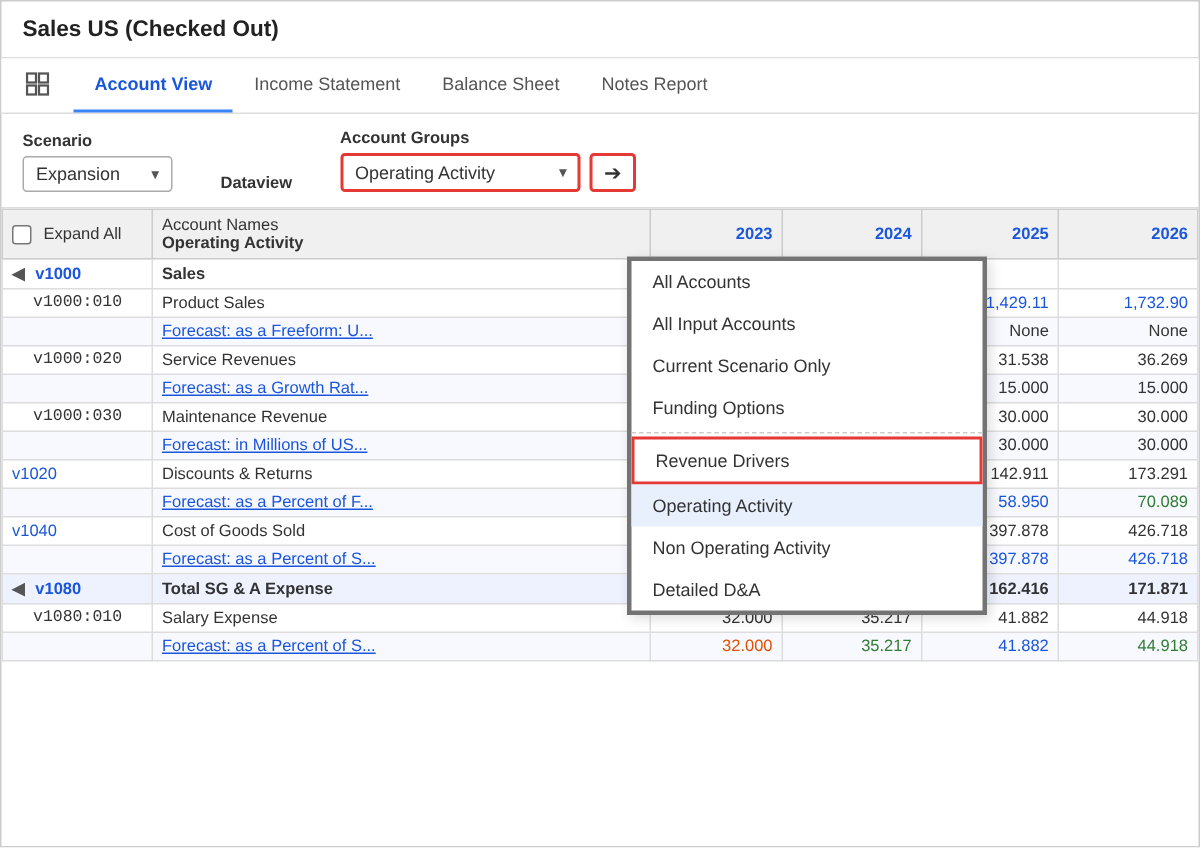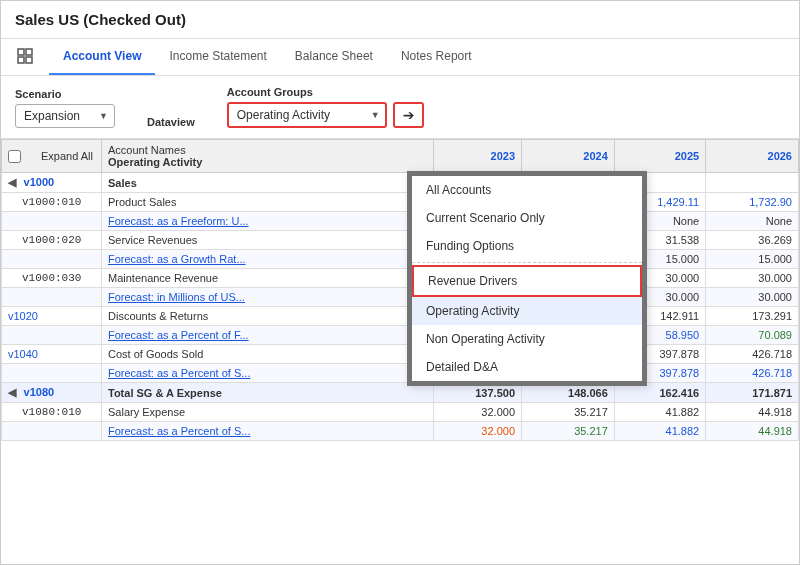--- a/index.html
+++ b/index.html
@@ -36,27 +36,27 @@
     td.number { text-align: right; }
     td.link { color: #1a56db; text-decoration: underline; cursor: pointer; }
     td.bold { font-weight: bold; }
     td.indent1 { padding-left: 20px; font-family: Liberation Mono, monospace; }
     td.indent2 { padding-left: 36px; }
     .expand-col { width: 100px; min-width: 100px; }
     .account-names-col { min-width: 200px; max-width: 200px; overflow: hidden; }
 
     
     .dropdown-overlay { position: absolute; top: 0; left: 0; width: 100%; height: 100%; pointer-events: none; z-index: 100; }
-    .dropdown-menu { position: absolute; top: 32px; left: 406px; background: #fff; border: 5px solid #737373; box-shadow: 2px 2px 8px rgba(0,0,0,0.15); min-width: 240px; pointer-events: all; z-index: 101; }
+    .dropdown-menu { position: absolute; top: 32px; left: 417px; background: #fff; border: 3px solid #737373; box-shadow: 2px 2px 8px rgba(0,0,0,0.15); min-width: 240px; pointer-events: all; z-index: 101; }
     .dropdown-item { padding: 7px 14px; cursor: pointer; font-size: 12px; color: #333; }
     .dropdown-item.selected { background: #e8f0fe; }
     .dropdown-item.highlighted { border: 2px solid #e53935; background: #fff; }
     .dropdown-divider { border: none; border-top: 1px dashed #ccc; margin: 2px 0; }
 
-    .header-checkbox { display: flex; align-items: center; gap: 20px; }
+    .header-checkbox { display: flex; align-items: center; gap: 8px; }
   </style>
 </head>
 <body>
 
 <div class="window">
   <div class="title-bar">
     <span>Sales US (Checked Out)</span>
   </div>
 
   <div class="tabs-bar">
@@ -255,20 +255,21 @@
             <td class="number" style="color:#1a56db;">41.882</td>
             <td class="number" style="color:#2e7d32;">44.918</td>
           </tr>
         </tbody>
       </table>
     </div>
 
     <div class="dropdown-overlay">
       <div class="dropdown-menu">
         <div class="dropdown-item">All Accounts</div>
+        <div class="dropdown-item">All Input Accounts</div>
         <div class="dropdown-item">Current Scenario Only</div>
         <div class="dropdown-item">Funding Options</div>
         <hr class="dropdown-divider">
         <div class="dropdown-item highlighted">Revenue Drivers</div>
         <div class="dropdown-item selected">Operating Activity</div>
         <div class="dropdown-item">Non Operating Activity</div>
         <div class="dropdown-item">Detailed D&amp;A</div>
       </div>
     </div>
   </div>

